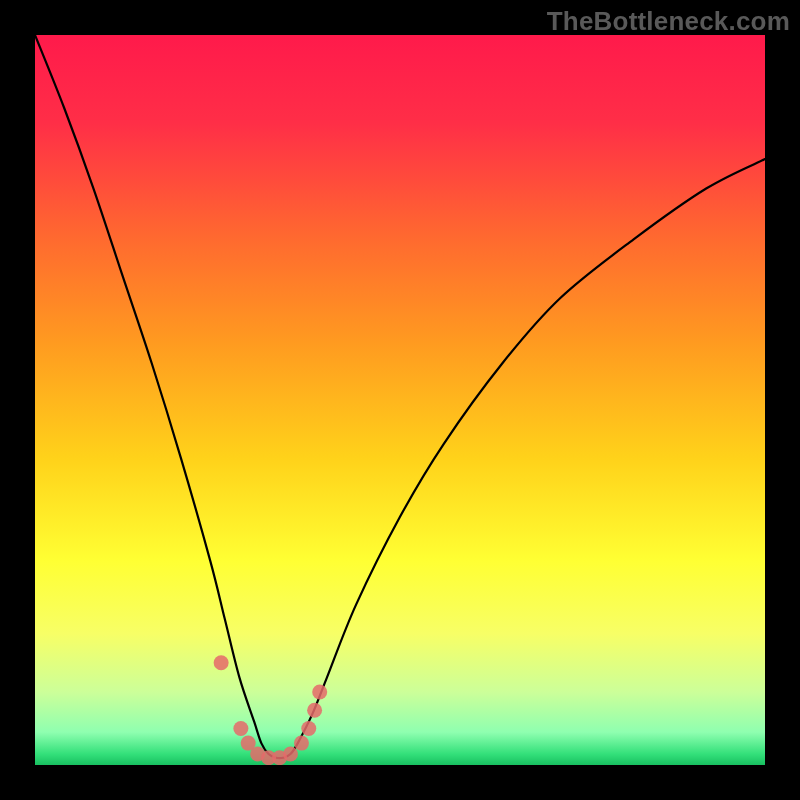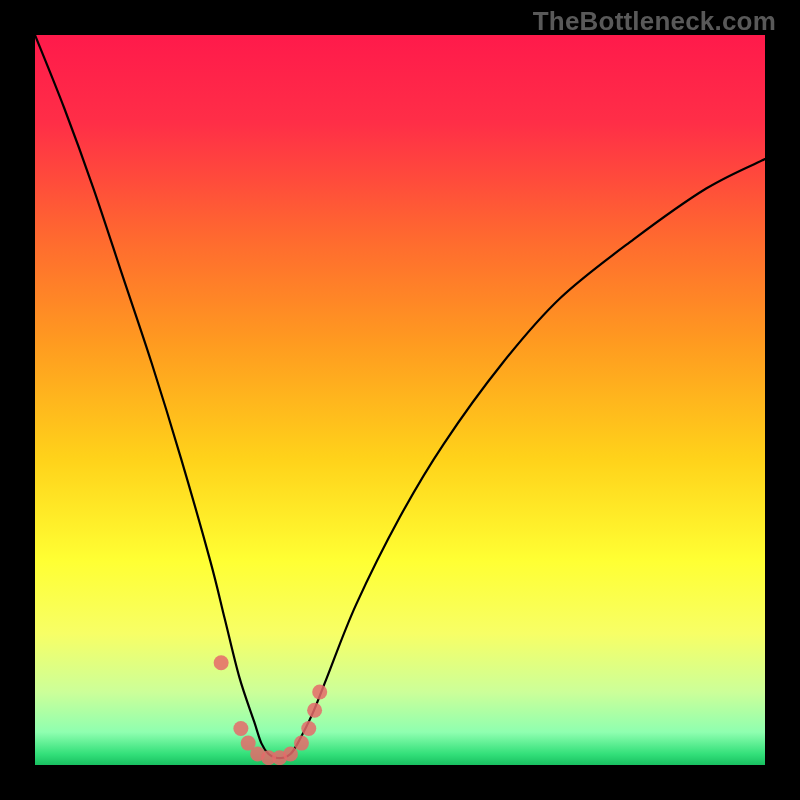--- a/index.html
+++ b/index.html
@@ -14,21 +14,21 @@
     position: absolute;
     left: 0;
     top: 0;
     width: 800px;
     height: 800px;
     background: #000;
   }
   .watermark {
     position: absolute;
     top: 6px;
-    right: 24px;
+    right: 10px;
     font-family: Arial, Helvetica, sans-serif;
     font-size: 26px;
     font-weight: 600;
     color: #595959;
     letter-spacing: 0.2px;
     user-select: none;
   }
   .plot {
     position: absolute;
     left: 35px;

